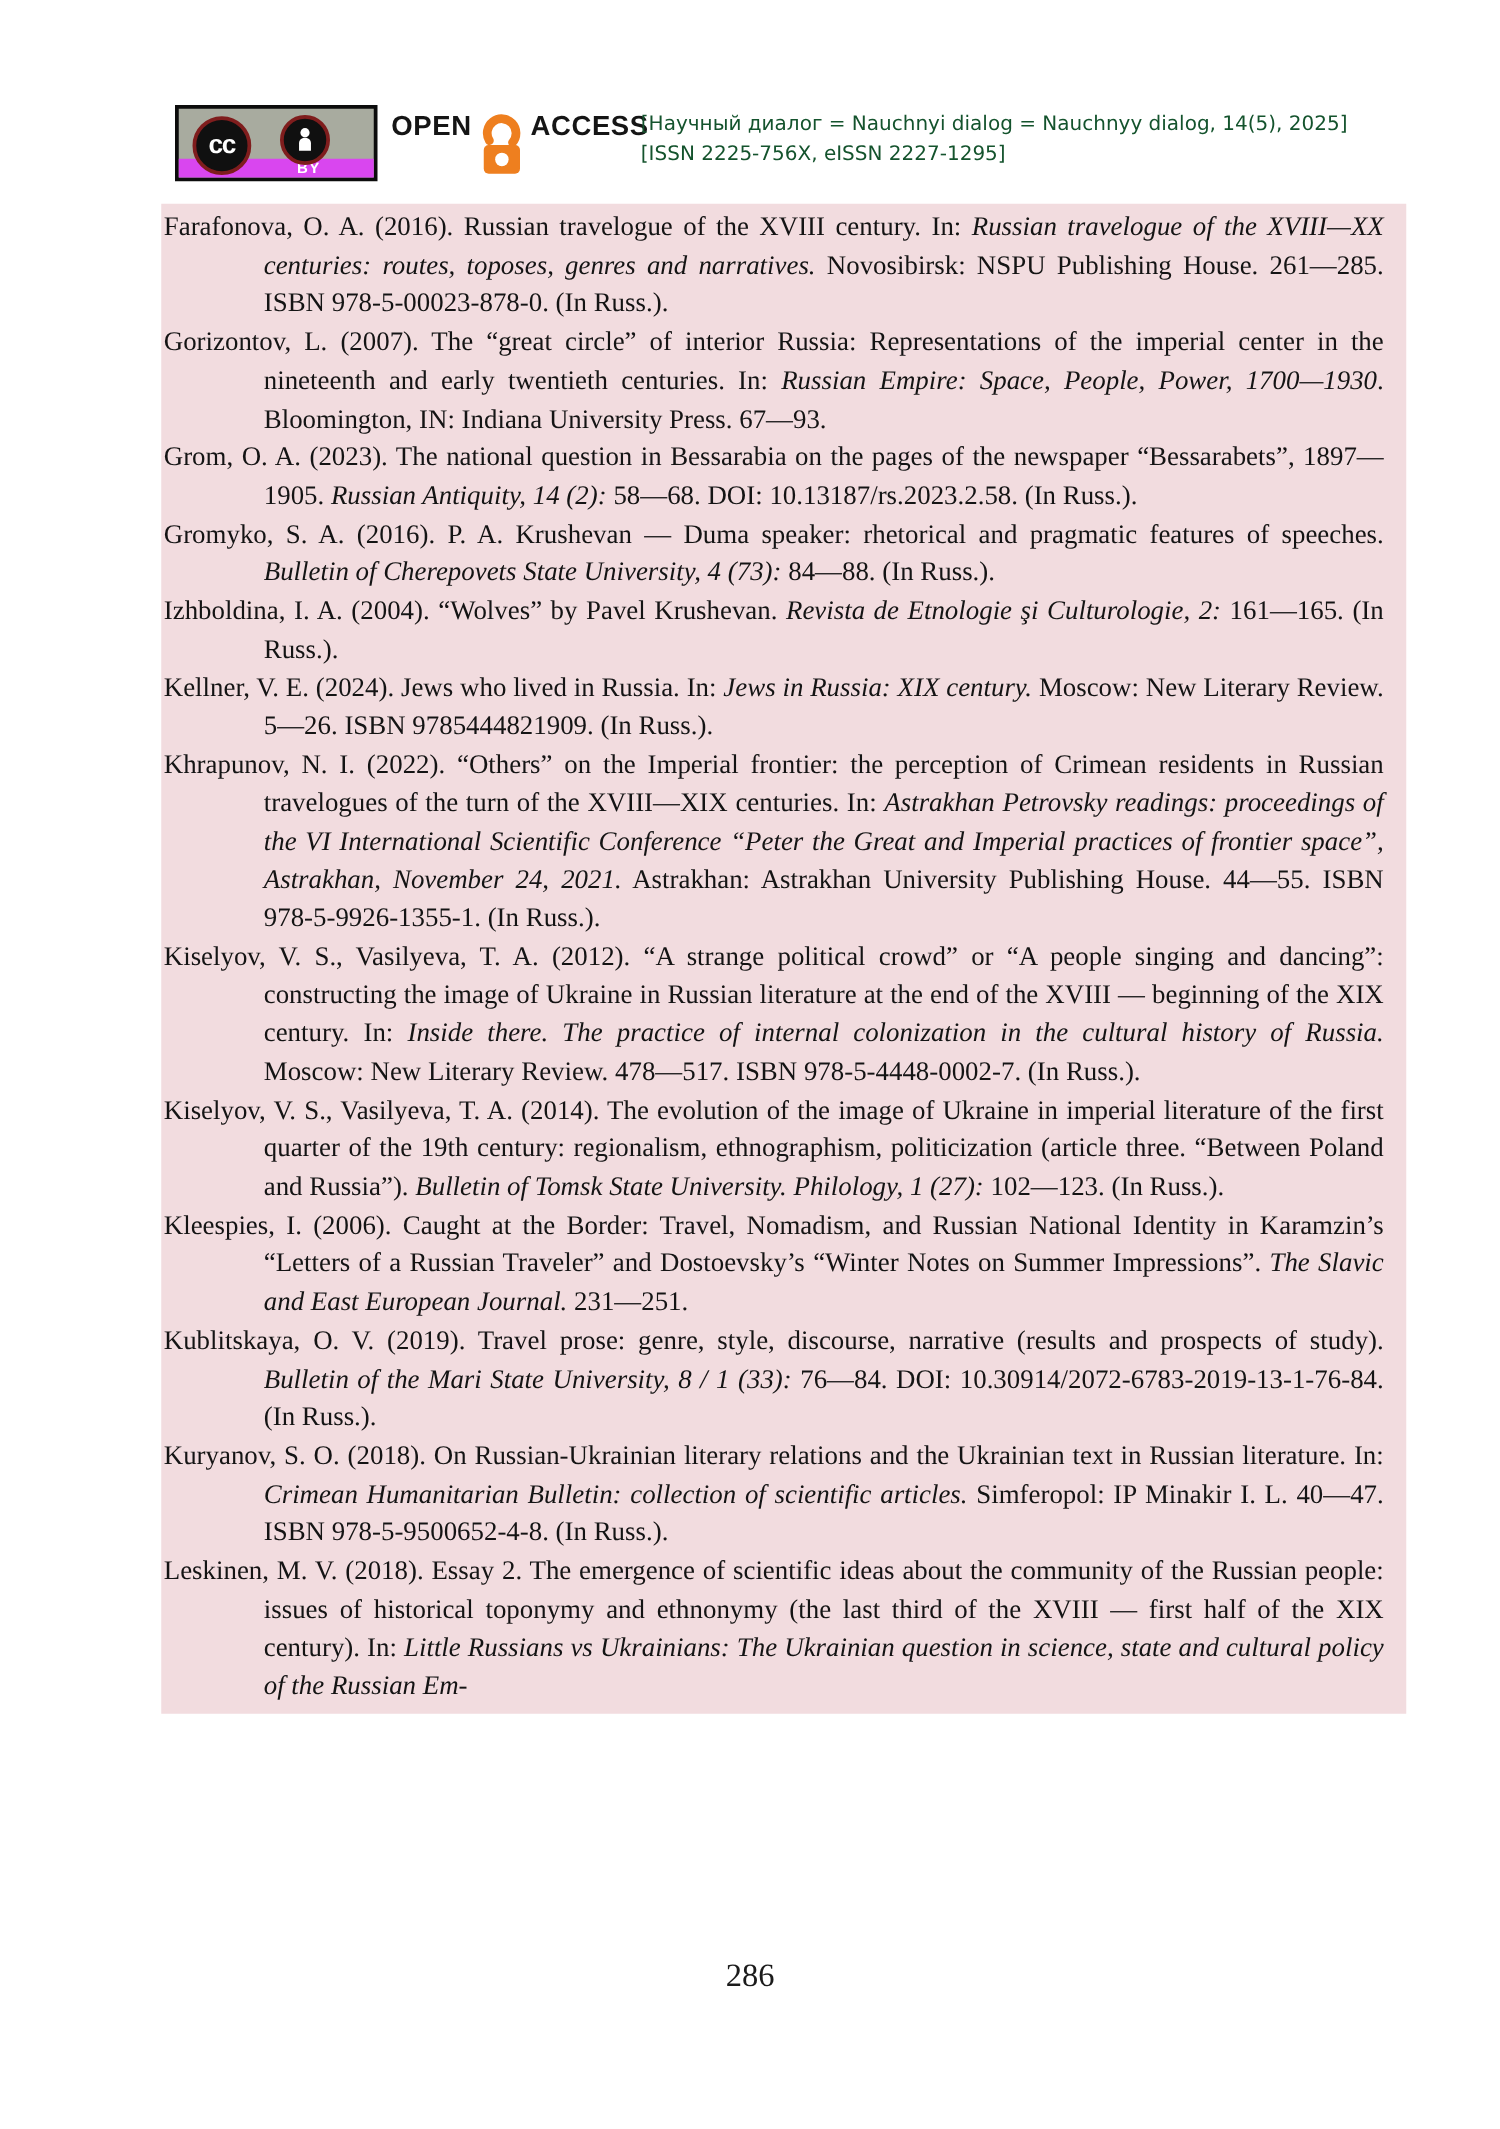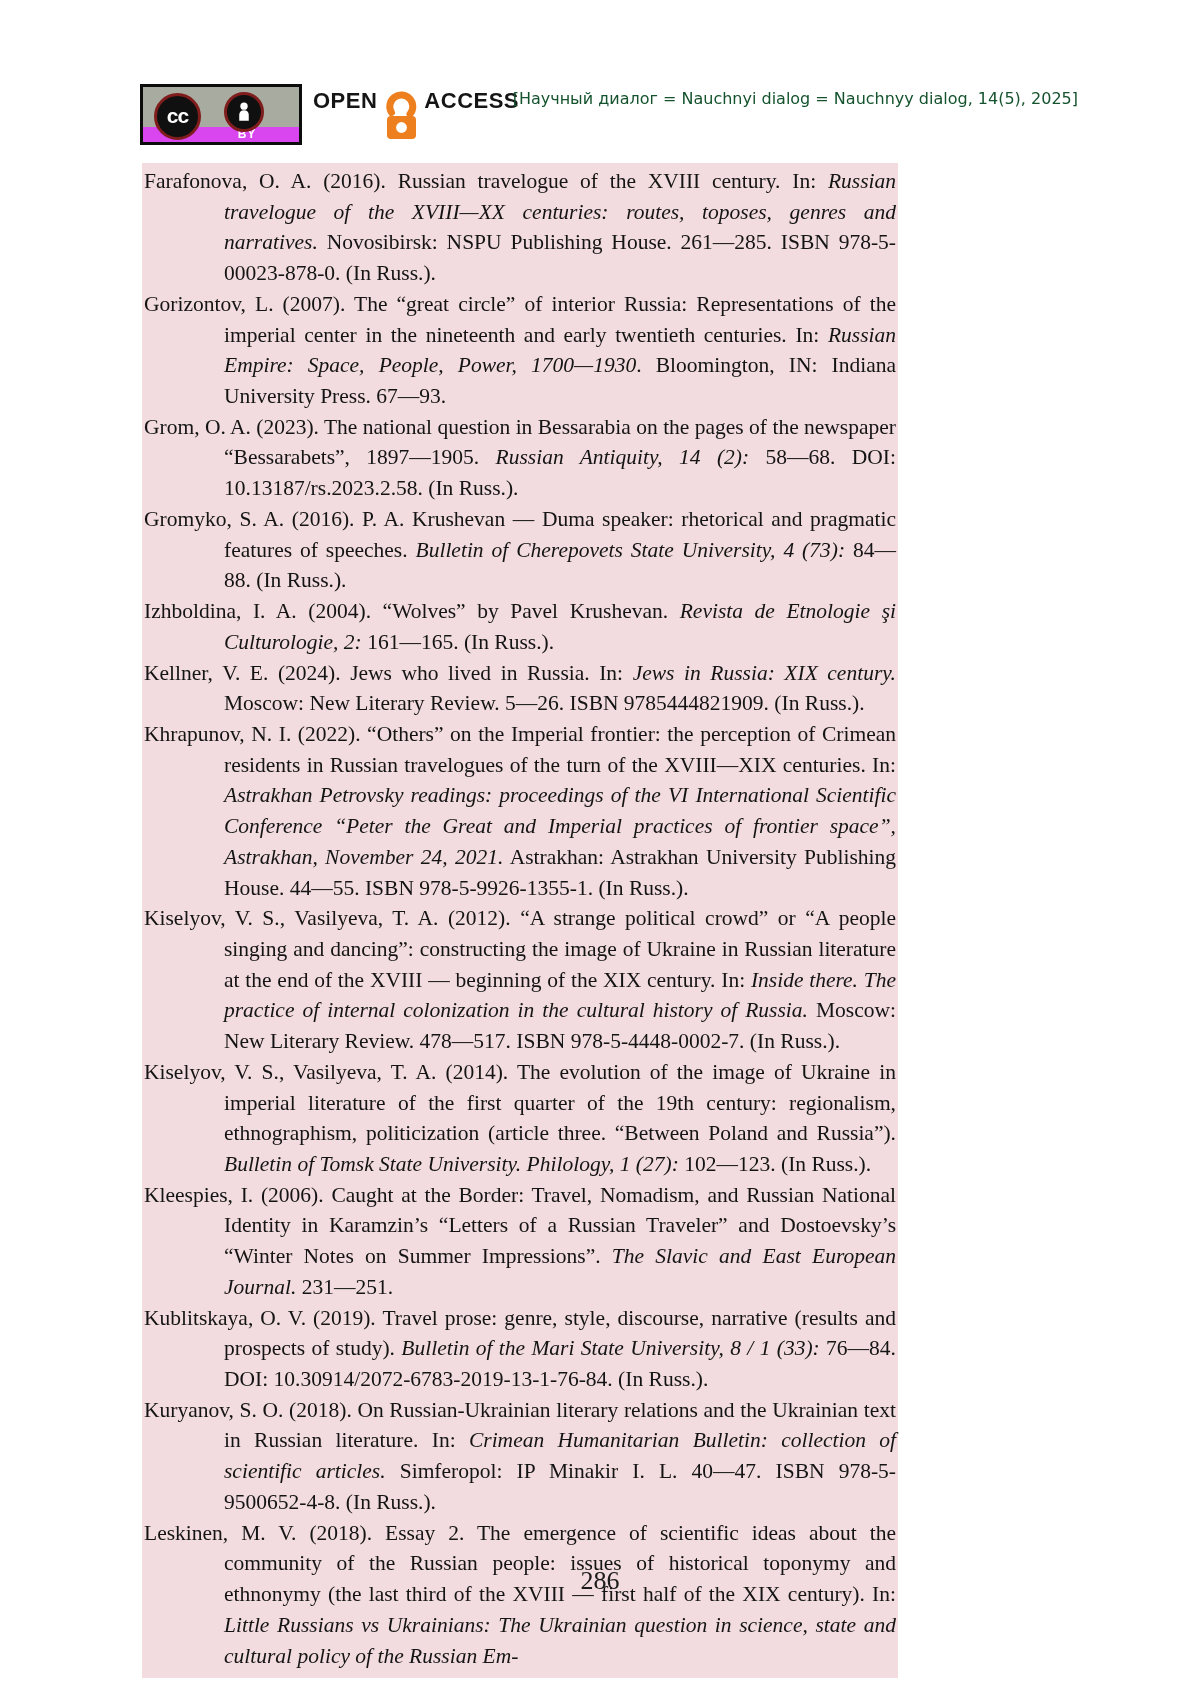--- a/index.html
+++ b/index.html
@@ -61,23 +61,23 @@
   .journal-info {
     position: absolute; right: 122px; top: 87px;
     text-align: left;
     font-family: "DejaVu Sans", "Liberation Sans", sans-serif;
     font-size: 16px; line-height: 24px; color: #14532d;
     white-space: nowrap;
   }
 
   
   .references {
-    position: absolute; left: 142px; top: 163px; width: 756px;
+    position: absolute; left: 129px; top: 163px; width: 996px;
     background: var(--highlight_pink, #f2dcdf);
-    padding: 3px 2px 7px 2px;
+    padding: 3px 18px 7px 2px;
   }
   .reference {
     font-size: 21.5px; line-height: 30.72px;
     text-align: justify;
     padding-left: 80px; text-indent: -80px;
     color: #141414;
   }
   .reference em { font-style: italic; }
 
   
@@ -119,20 +119,21 @@
           <path d="M 28 26 A 11.5 11.5 0 1 0 9.5 24.5" fill="none" style="stroke: var(--accent_orange, #ee7f1f);" stroke-width="7" stroke-linecap="round"></path>
           <rect x="5" y="28" width="29" height="23" rx="4" style="fill: var(--accent_orange, #ee7f1f);"></rect>
           <circle cx="19.5" cy="39.5" r="5.4" fill="#ffffff"></circle>
         </svg>
       </span>
       <span class="oa-word">ACCESS</span>
     </div>
 
     <div class="journal-info">
       <div>[Научный диалог = Nauchnyi dialog = Nauchnyy dialog, 14(5), 2025]</div>
+      <div>[ISSN 2225-756X, eISSN 2227-1295]</div>
     </div>
 
   </header>
 
   <main class="references">
       <div class="reference"><span>Farafonova, O. A. (2016). Russian travelogue of the XVIII century. In: </span><em>Russian travelogue of the XVIII—XX centuries: routes, toposes, genres and narratives.</em><span> Novosibirsk: NSPU Publishing House. 261—285. ISBN 978-5-00023-878-0. (In Russ.).</span></div>
       <div class="reference"><span>Gorizontov, L. (2007). The “great circle” of interior Russia: Representations of the imperial center in the nineteenth and early twentieth centuries. In: </span><em>Russian Empire: Space, People, Power, 1700—1930</em><span>. Bloomington, IN: Indiana University Press. 67—93.</span></div>
       <div class="reference"><span>Grom, O. A. (2023). The national question in Bessarabia on the pages of the newspaper “Bessarabets”, 1897—1905. </span><em>Russian Antiquity, 14 (2):</em><span> 58—68. DOI: 10.13187/rs.2023.2.58. (In Russ.).</span></div>
       <div class="reference"><span>Gromyko, S. A. (2016). P. A. Krushevan — Duma speaker: rhetorical and pragmatic features of speeches. </span><em>Bulletin of Cherepovets State University, 4 (73):</em><span> 84—88. (In Russ.).</span></div>
       <div class="reference"><span>Izhboldina, I. A. (2004). “Wolves” by Pavel Krushevan. </span><em>Revista de Etnologie şi Culturologie, 2:</em><span> 161—165. (In Russ.).</span></div>

